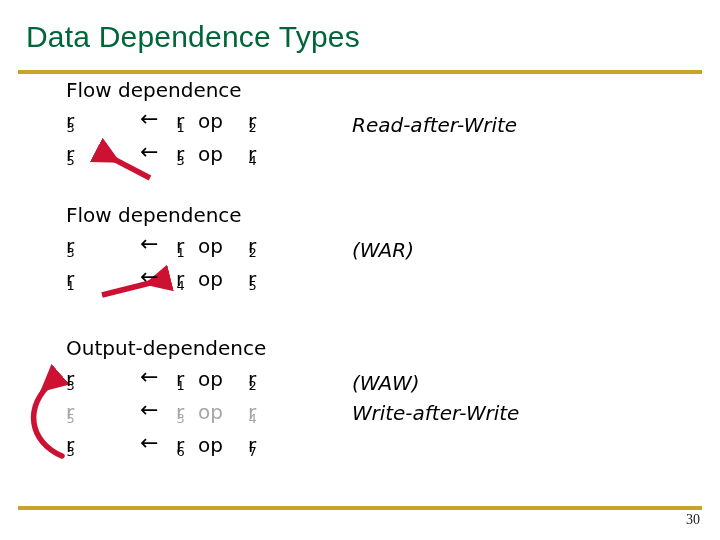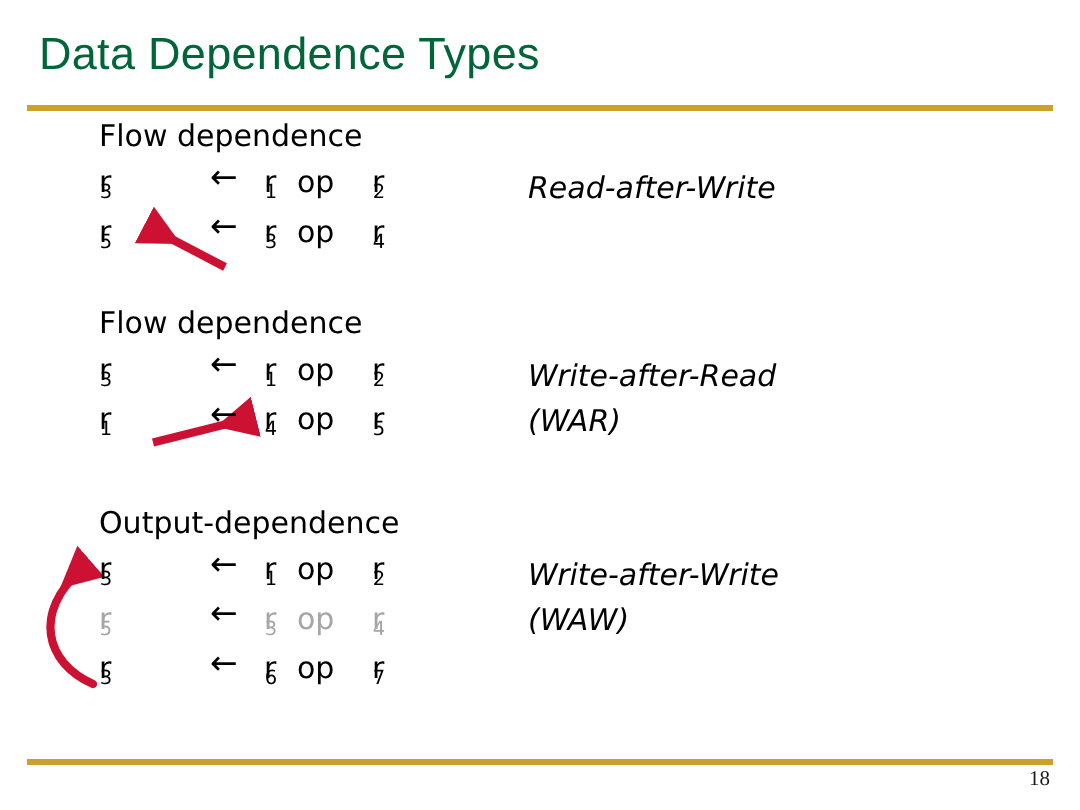--- a/index.html
+++ b/index.html
@@ -204,21 +204,20 @@
       <div class="stmt">
         <span class="dst"><span>r</span><sub>1</sub></span>
         <span class="arrow">←</span>
         <span class="src1"><span>r</span><sub>4</sub></span>
         <span class="op">op</span>
         <span class="src2"><span>r</span><sub>5</sub></span>
       </div>
     </div>
 
     <div class="hazard">
-      <span class="hz-line">Write-after-Read</span>
       <span class="hz-line">(WAR)</span>
     </div>
   </div>
 
   <div class="dep-block block-output">
     <div class="dep-heading">Output-dependence</div>
 
     <svg class="dep-arrow" viewBox="0 0 360 140">
       <defs>
         <marker id="ah-curve" markerWidth="5" markerHeight="5" refX="3.4" refY="2.5" orient="auto" markerUnits="strokeWidth">
@@ -246,21 +245,21 @@
       <div class="stmt">
         <span class="dst"><span>r</span><sub>3</sub></span>
         <span class="arrow">←</span>
         <span class="src1"><span>r</span><sub>6</sub></span>
         <span class="op">op</span>
         <span class="src2"><span>r</span><sub>7</sub></span>
       </div>
     </div>
 
     <div class="hazard">
+      <span class="hz-line">(WAW)</span>
       <span class="hz-line">Write-after-Write</span>
-      <span class="hz-line">(WAW)</span>
     </div>
   </div>
 
 </div>
 
 <div id="footer-rule"></div>
-<div id="slide-number">18</div>
+<div id="slide-number">30</div>
 
 </body></html>

